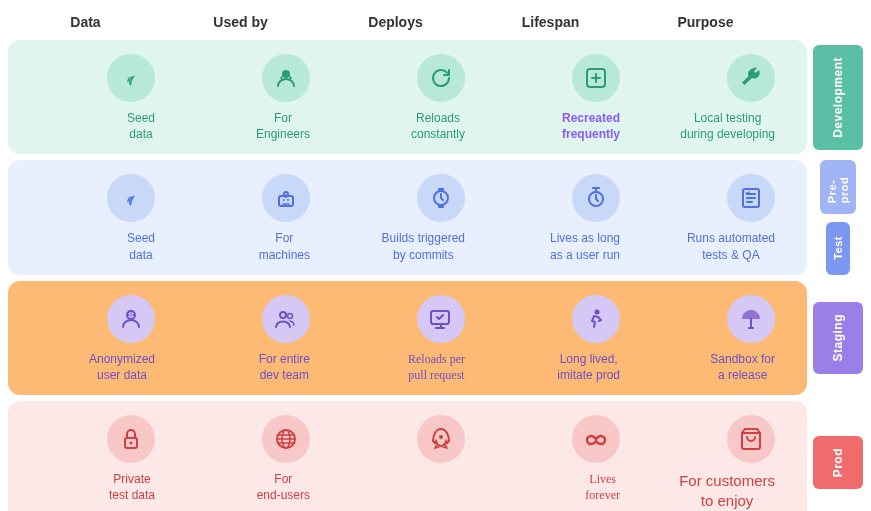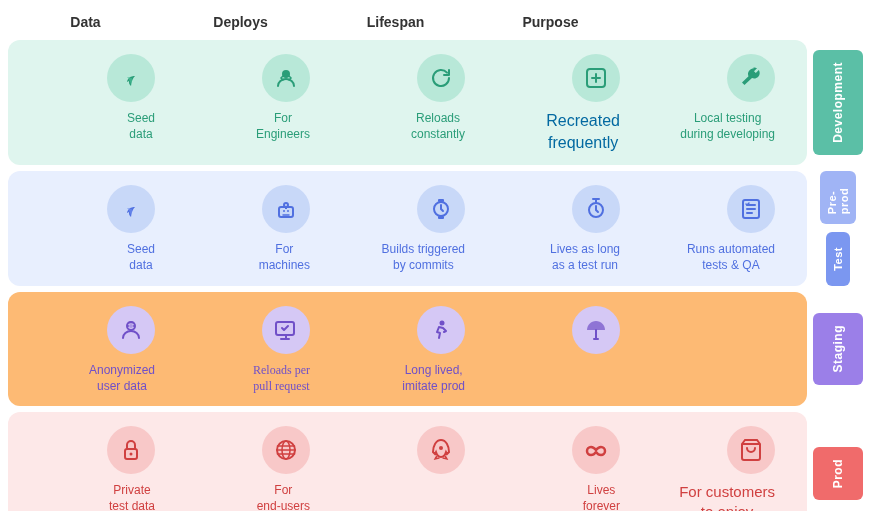--- a/index.html
+++ b/index.html
@@ -69,20 +69,21 @@
       line-height: 1.35;
     }
   </style>
 </head>
 <body>
 
 <div class="container">
 
   <div class="header-row">
     <div class="header-cell">Data</div>
+    <div class="header-cell">Used by</div>
     <div class="header-cell">Deploys</div>
     <div class="header-cell">Lifespan</div>
     <div class="header-cell">Purpose</div>
     <div class="header-cell"></div>
   </div>
 
   <div id="sections-container">
       <div class="section-wrapper" style="margin-bottom: 6px;">
         <div class="section-grid" style="background: rgb(223, 245, 238); border-radius: 12px;">
           <div class="cell">
@@ -117,21 +118,21 @@
             <div class="cell-label" style="color: rgb(42, 157, 120); font-size: 12px; font-weight: 500; white-space: pre-line;">Reloads
 constantly</div>
           </div>
           <div class="cell">
             <div class="icon-circle" style="background: rgb(184, 232, 216);">
               <svg width="24" height="24" viewBox="0 0 24 24" fill="none">
                 <rect x="3" y="3" width="18" height="18" rx="3" stroke="#2a9d78" stroke-width="2" fill="none"></rect>
                 <path d="M12 8v8M8 12h8" stroke="#2a9d78" stroke-width="2" stroke-linecap="round"></path>
               </svg>
             </div>
-            <div class="cell-label" style="color: #0369a1; font-size: 16px; font-weight: 400; white-space: pre-line;">Recreated
+            <div class="cell-label" style="color: #8b5cf6; font-size: 12px; font-weight: 700; white-space: pre-line;">Recreated
 frequently</div>
           </div>
           <div class="cell">
             <div class="icon-circle" style="background: rgb(184, 232, 216);">
               <svg width="24" height="24" viewBox="0 0 24 24" fill="none">
                 <path d="M14.5 2.5c-3 0-5.5 2.5-5.5 5.5 0 .8.2 1.5.5 2.2L3 16.5l1.5 1.5 1 1 1-1L13 12c.7.3 1.4.5 2.2.5 3 0 5.5-2.5 5.5-5.5a5.5 5.5 0 0 0-.9-3l-3 3-1.8-1.8 3-3a5.4 5.4 0 0 0-3.5-.7z" fill="#2a9d78"></path>
               </svg>
             </div>
             <div class="cell-label" style="color: rgb(42, 157, 120); font-size: 12px; font-weight: 500; white-space: pre-line;">Local testing
 during developing</div>
@@ -184,21 +185,21 @@
           </div>
           <div class="cell">
             <div class="icon-circle" style="background: rgb(200, 216, 248);">
               <svg width="24" height="24" viewBox="0 0 24 24" fill="none">
                 <circle cx="12" cy="13" r="7" stroke="#5070e0" stroke-width="2" fill="none"></circle>
                 <path d="M12 9v4l2 2" stroke="#5070e0" stroke-width="2" stroke-linecap="round"></path>
                 <path d="M9 2h6M12 2v3" stroke="#5070e0" stroke-width="2" stroke-linecap="round"></path>
               </svg>
             </div>
             <div class="cell-label" style="color: rgb(80, 112, 224); font-size: 12px; font-weight: 500; white-space: pre-line;">Lives as long
-as a test run</div>
+as a user run</div>
           </div>
           <div class="cell">
             <div class="icon-circle" style="background: rgb(200, 216, 248);">
               <svg width="24" height="24" viewBox="0 0 24 24" fill="none">
                 <rect x="4" y="3" width="16" height="18" rx="2" stroke="#5070e0" stroke-width="2" fill="none"></rect>
                 <path d="M8 8h8M8 12h8M8 16h5" stroke="#5070e0" stroke-width="2" stroke-linecap="round"></path>
                 <path d="M7 7l1 1 2-2" stroke="#5070e0" stroke-width="1.5" stroke-linecap="round"></path>
               </svg>
             </div>
             <div class="cell-label" style="color: rgb(80, 112, 224); font-size: 12px; font-weight: 500; white-space: pre-line;">Runs automated
@@ -226,20 +227,32 @@
                 <circle cx="15" cy="8" r="1" fill="#7050c8"></circle>
                 <path d="M8 6c0-2 1-3 4-3s4 1 4 3" fill="#7050c8" opacity="0.3"></path>
               </svg>
             </div>
             <div class="cell-label" style="color: rgb(112, 80, 200); font-size: 12px; font-weight: 500; white-space: pre-line;">Anonymized
 user data</div>
           </div>
           <div class="cell">
             <div class="icon-circle" style="background: rgb(213, 200, 245);">
               <svg width="24" height="24" viewBox="0 0 24 24" fill="none">
+                <circle cx="9" cy="8" r="3" stroke="#7050c8" stroke-width="2" fill="none"></circle>
+                <circle cx="16" cy="9" r="2.5" stroke="#7050c8" stroke-width="1.5" fill="none"></circle>
+                <path d="M2 20c0-3 3-5.5 7-5.5s7 2.5 7 5.5" stroke="#7050c8" stroke-width="2" fill="none" stroke-linecap="round"></path>
+                <path d="M16 14c2.5.5 4 2 4 4" stroke="#7050c8" stroke-width="1.5" fill="none" stroke-linecap="round"></path>
+              </svg>
+            </div>
+            <div class="cell-label" style="color: rgb(112, 80, 200); font-size: 12px; font-weight: 500; white-space: pre-line;">For entire
+dev team</div>
+          </div>
+          <div class="cell">
+            <div class="icon-circle" style="background: rgb(213, 200, 245);">
+              <svg width="24" height="24" viewBox="0 0 24 24" fill="none">
                 <rect x="2" y="4" width="18" height="13" rx="2" stroke="#7050c8" stroke-width="2" fill="none"></rect>
                 <path d="M7 21h8M12 17v4" stroke="#7050c8" stroke-width="2" stroke-linecap="round"></path>
                 <path d="M8 10l2 2 4-4" stroke="#7050c8" stroke-width="2" stroke-linecap="round" stroke-linejoin="round"></path>
               </svg>
             </div>
             <div class="cell-label" style="color: rgb(112, 80, 200); font-size: 12px; font-weight: 500; white-space: pre-line; font-family: Liberation Serif, serif;">Reloads per
 pull request</div>
           </div>
           <div class="cell">
             <div class="icon-circle" style="background: rgb(213, 200, 245);">
@@ -251,20 +264,22 @@
             <div class="cell-label" style="color: rgb(112, 80, 200); font-size: 12px; font-weight: 500; white-space: pre-line;">Long lived,
 imitate prod</div>
           </div>
           <div class="cell">
             <div class="icon-circle" style="background: rgb(213, 200, 245);">
               <svg width="24" height="24" viewBox="0 0 24 24" fill="none">
                 <path d="M12 3C7 3 3 7 3 12h18c0-5-4-9-9-9z" fill="#7050c8" opacity="0.7"></path>
                 <path d="M12 12v9M10 21h4" stroke="#7050c8" stroke-width="2" stroke-linecap="round"></path>
               </svg>
             </div>
+            <div class="cell-label" style="color: rgb(112, 80, 200); font-size: 12px; font-weight: 500; white-space: pre-line;">Sandbox for
+a release</div>
           </div>
         </div>
         <div style="display: flex; flex-direction: column; align-items: center; justify-content: center; width: 50px; margin-left: 6px;">
           <div style="background: rgb(155, 127, 232); color: white; font-size: 12px; font-weight: 700; writing-mode: vertical-rl; padding: 12px 6px; border-radius: 6px; letter-spacing: 0.5px; display: flex; align-items: center; justify-content: center; align-self: stretch; width: 100%;">
             <span style="transform: rotate(180deg);">Staging</span>
           </div>
         </div>
       </div>
       <div class="section-wrapper" style="margin-bottom: 6px;">
         <div class="section-grid" style="background: rgb(253, 232, 232); border-radius: 12px;">
@@ -298,21 +313,21 @@
                 <path d="M8 18c-1 1-2 3-2 3l4-1M16 18c1 1 2 3 2 3l-4-1" stroke="#d04040" stroke-width="1.5" stroke-linecap="round"></path>
               </svg>
             </div>
           </div>
           <div class="cell">
             <div class="icon-circle" style="background: rgb(248, 200, 200);">
               <svg width="24" height="24" viewBox="0 0 24 24" fill="none">
                 <path d="M12 12c-1.5-2-3-3-5-3a4 4 0 0 0 0 8c2 0 3.5-1 5-3 1.5 2 3 3 5 3a4 4 0 0 0 0-8c-2 0-3.5 1-5 3z" stroke="#d04040" stroke-width="2.5" fill="none" stroke-linecap="round"></path>
               </svg>
             </div>
-            <div class="cell-label" style="color: rgb(208, 64, 64); font-size: 12px; font-weight: 500; white-space: pre-line;">Lives
+            <div class="cell-label" style="color: rgb(208, 64, 64); font-size: 12px; font-weight: 500; white-space: pre-line; font-family: Liberation Serif, serif;">Lives
 forever</div>
           </div>
           <div class="cell">
             <div class="icon-circle" style="background: rgb(248, 200, 200);">
               <svg width="24" height="24" viewBox="0 0 24 24" fill="none">
                 <path d="M6 2L3 6v14a2 2 0 0 0 2 2h14a2 2 0 0 0 2-2V6l-3-4z" stroke="#d04040" stroke-width="2" fill="none"></path>
                 <path d="M3 6h18" stroke="#d04040" stroke-width="2"></path>
                 <path d="M16 10a4 4 0 0 1-8 0" stroke="#d04040" stroke-width="2" fill="none" stroke-linecap="round"></path>
               </svg>
             </div>

